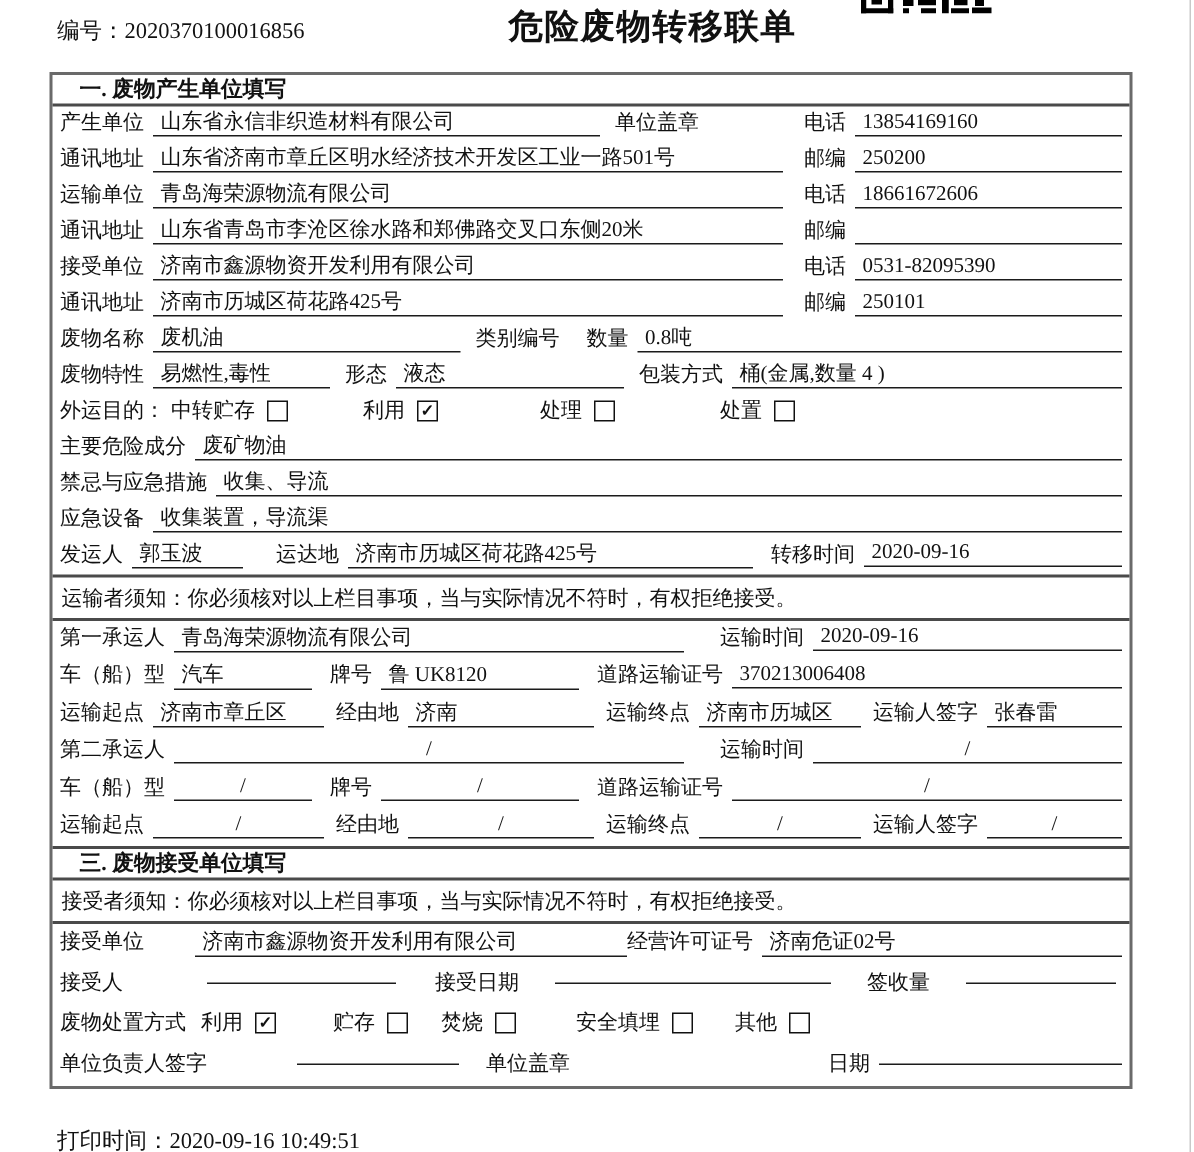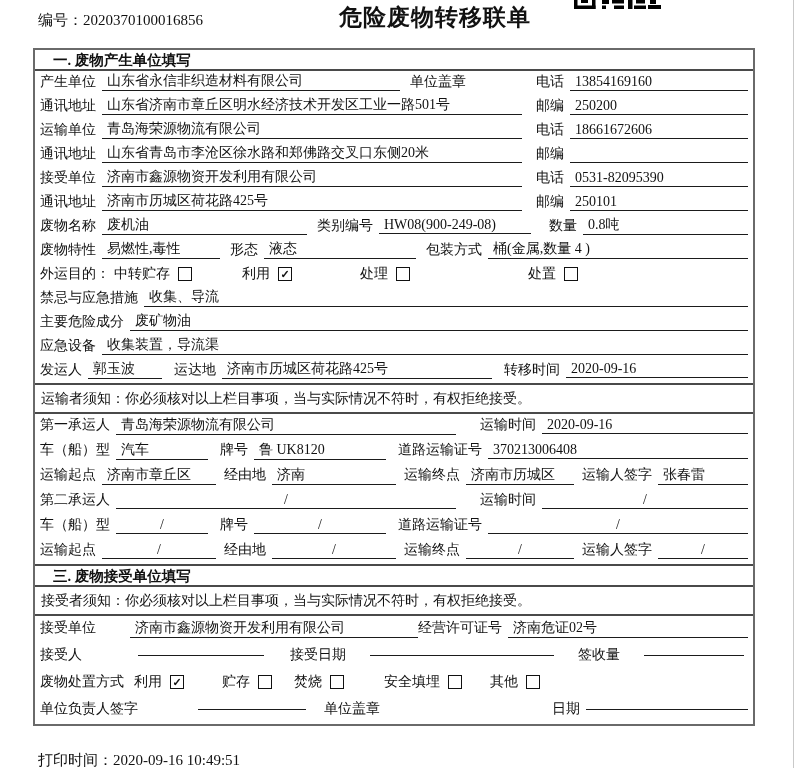--- a/index.html
+++ b/index.html
@@ -142,21 +142,20 @@
       <div class="rcol">
         <span class="lbl">邮编</span>
         <span class="fld">250101</span>
       </div>
     </div>
 
     <div class="row">
       <span class="lbl">废物名称</span>
       <span class="fld" style="width:205px">废机油</span>
       <span class="lbl" style="margin-left:10px">类别编号</span>
-      <span class="fld" style="width:152px">HW08(900-249-08)</span>
       <span class="lbl" style="margin-left:18px">数量</span>
       <span class="fld grow">0.8吨</span>
     </div>
 
     <div class="row">
       <span class="lbl">废物特性</span>
       <span class="fld" style="width:118px">易燃性,毒性</span>
       <span class="lbl" style="margin-left:10px">形态</span>
       <span class="fld" style="width:152px">液态</span>
       <span class="lbl" style="margin-left:10px">包装方式</span>
@@ -170,45 +169,45 @@
         <span class="cbbox"></span>
       </span>
       <span class="cbgrp" style="margin-left:50px">
         <span class="lbl">利用</span>
         <span class="cbbox">✓</span>
       </span>
       <span class="cbgrp" style="margin-left:68px">
         <span class="lbl">处理</span>
         <span class="cbbox"></span>
       </span>
-      <span class="cbgrp" style="margin-left:118px">
+      <span class="cbgrp" style="margin-left:70px">
         <span class="lbl">处置</span>
         <span class="cbbox"></span>
       </span>
+    </div>
+
+    <div class="row">
+      <span class="lbl">主要危险成分</span>
+      <span class="fld grow">废矿物油</span>
     </div>
 
     <div class="row">
       <span class="lbl">禁忌与应急措施</span>
       <span class="fld grow">收集、导流</span>
     </div>
 
     <div class="row">
-      <span class="lbl">主要危险成分</span>
-      <span class="fld grow">废矿物油</span>
-    </div>
-
-    <div class="row">
       <span class="lbl">应急设备</span>
       <span class="fld grow">收集装置，导流渠</span>
     </div>
 
     <div class="row">
       <span class="lbl">发运人</span>
       <span class="fld" style="width:74px">郭玉波</span>
-      <span class="lbl" style="margin-left:12px">运达地</span>
+      <span class="lbl" style="margin-left:22px">运达地</span>
       <span class="fld" style="width:270px">济南市历城区荷花路425号</span>
       <span class="lbl" style="margin-left:12px">转移时间</span>
       <span class="fld grow">2020-09-16</span>
     </div>
   </div>
 
   <div class="sec s2">
     <div class="notice">
       <span>运输者须知：</span>
       <span>你必须核对以上栏目事项，当与实际情况不符时，有权拒绝接受。</span>

